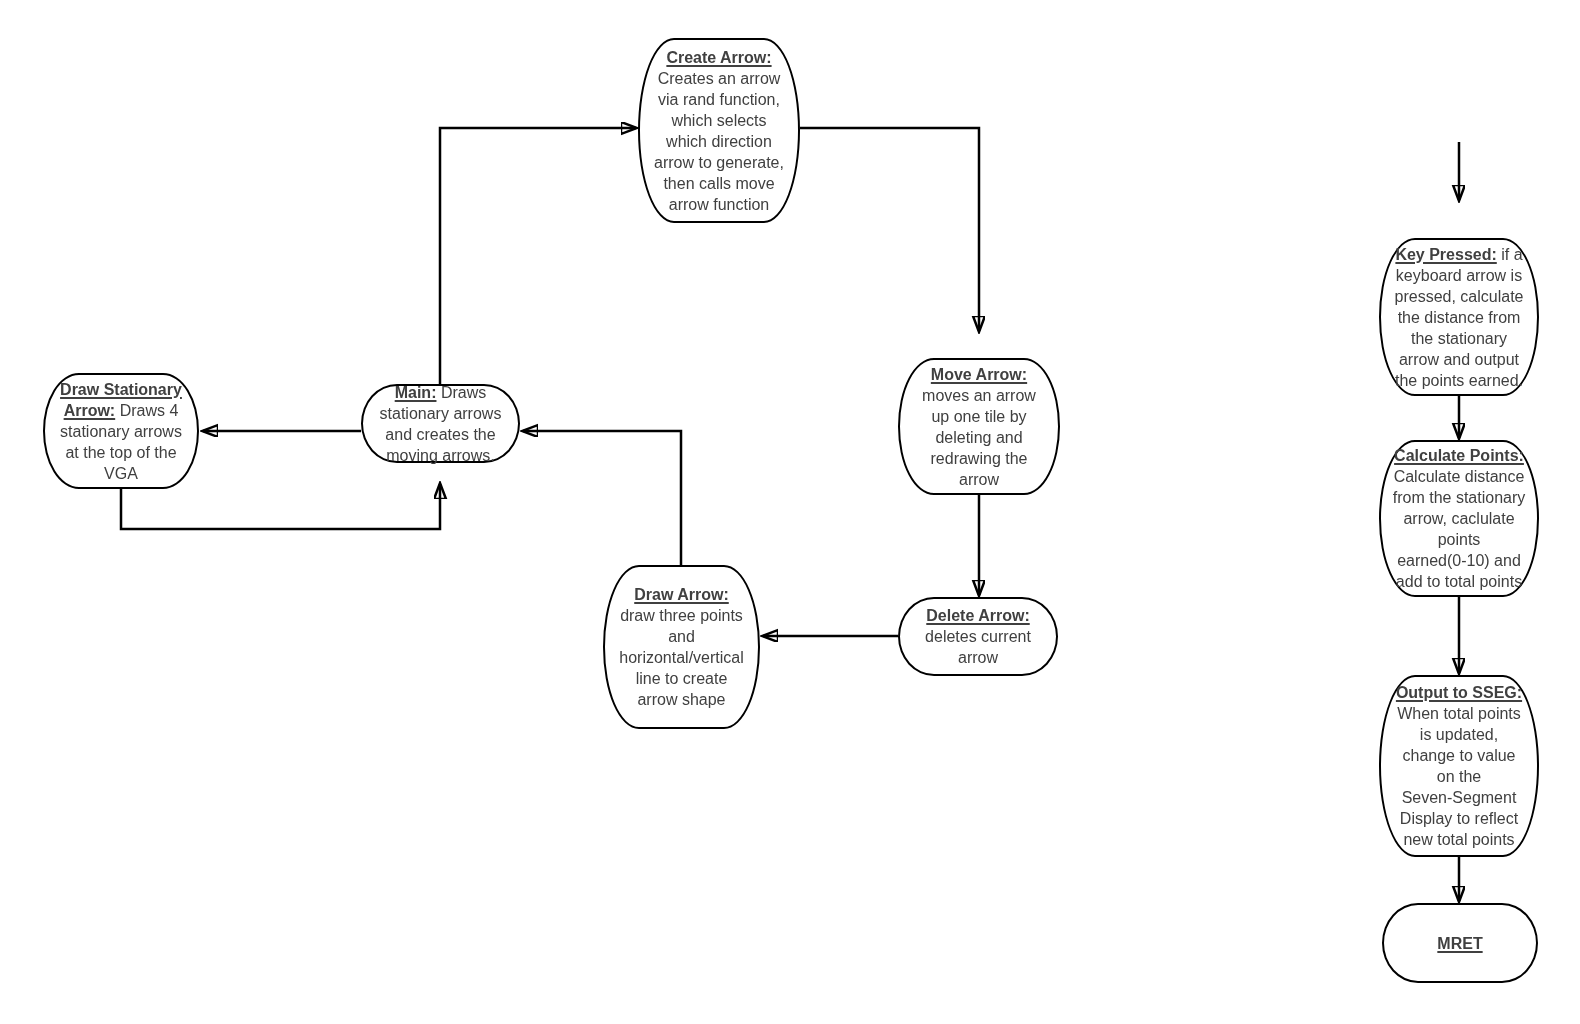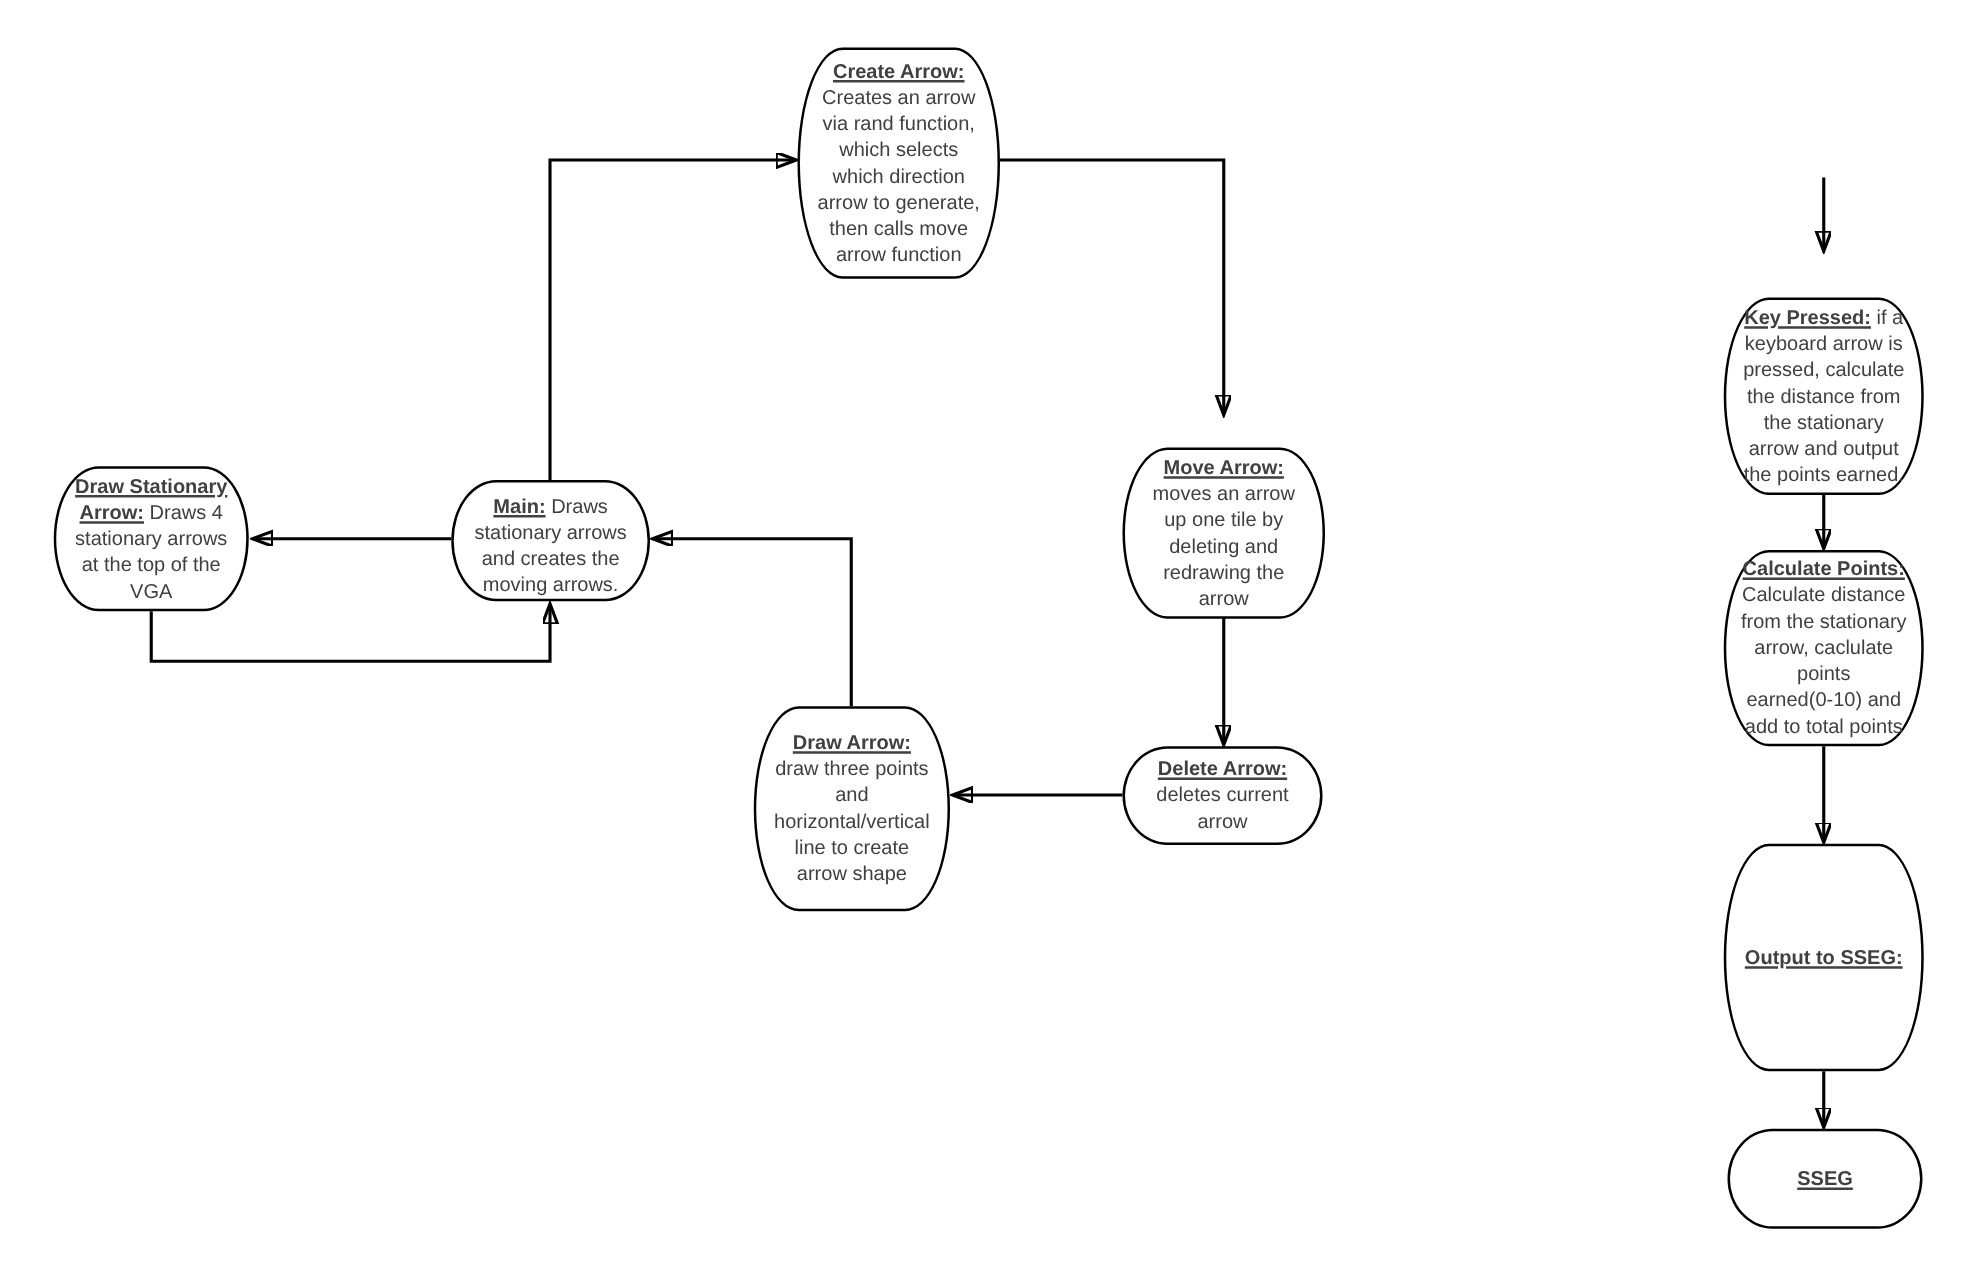--- a/index.html
+++ b/index.html
@@ -51,21 +51,21 @@
     text-underline-offset: 2px;
   }
   .node--stacked .node-title { display: block; }
   .node--inline .node-title { margin-right: 0.28em; }
 
   
   .n-create     { left: 638px;  top: 38px;  width: 162px; height: 185px; }
   .n-move       { left: 898px;  top: 333px; width: 162px; height: 137px; margin-top: 25px; }
   .n-delete     { left: 898px;  top: 597px; width: 160px; height: 79px;  }
   .n-drawarrow  { left: 603px;  top: 565px; width: 157px; height: 164px; }
-  .n-main       { left: 361px;  top: 384px; width: 159px; height: 97px; align-items: flex-end;  }
+  .n-main       { left: 361px;  top: 384px; width: 159px; height: 79px;  }
   .n-stationary { left: 43px;   top: 373px; width: 156px; height: 116px; }
   .n-kisr       { left: 1382px; top: 65px;  width: 155px; height: 77px;  }
   .n-keypressed { left: 1379px; top: 202px; width: 160px; height: 158px; margin-top: 36px; }
   .n-calc       { left: 1379px; top: 440px; width: 160px; height: 157px; }
   .n-sseg       { left: 1379px; top: 675px; width: 160px; height: 182px; }
   .n-mret       { left: 1382px; top: 903px; width: 156px; height: 80px;  }
 </style>
 </head>
 <body>
 
@@ -150,20 +150,26 @@
   <div class="node node--stacked n-calc">
     <div class="node-text"><span class="node-title">Calculate Points:</span><span class="node-body">Calculate distance
 from the stationary
 arrow, caclulate
 points
 earned(0-10) and
 add to total points</span></div>
   </div>
 
   <div class="node node--stacked n-sseg">
-    <div class="node-text"><span class="node-title">Output to SSEG:</span></div>
+    <div class="node-text"><span class="node-title">Output to SSEG:</span><span class="node-body">When total points
+is updated,
+change to value
+on the
+Seven-Segment
+Display to reflect
+new total points</span></div>
   </div>
 
   <div class="node node--stacked n-mret">
-    <div class="node-text"><span class="node-title">SSEG</span></div>
+    <div class="node-text"><span class="node-title">MRET</span></div>
   </div>
 
 </div>
 
 </body></html>

